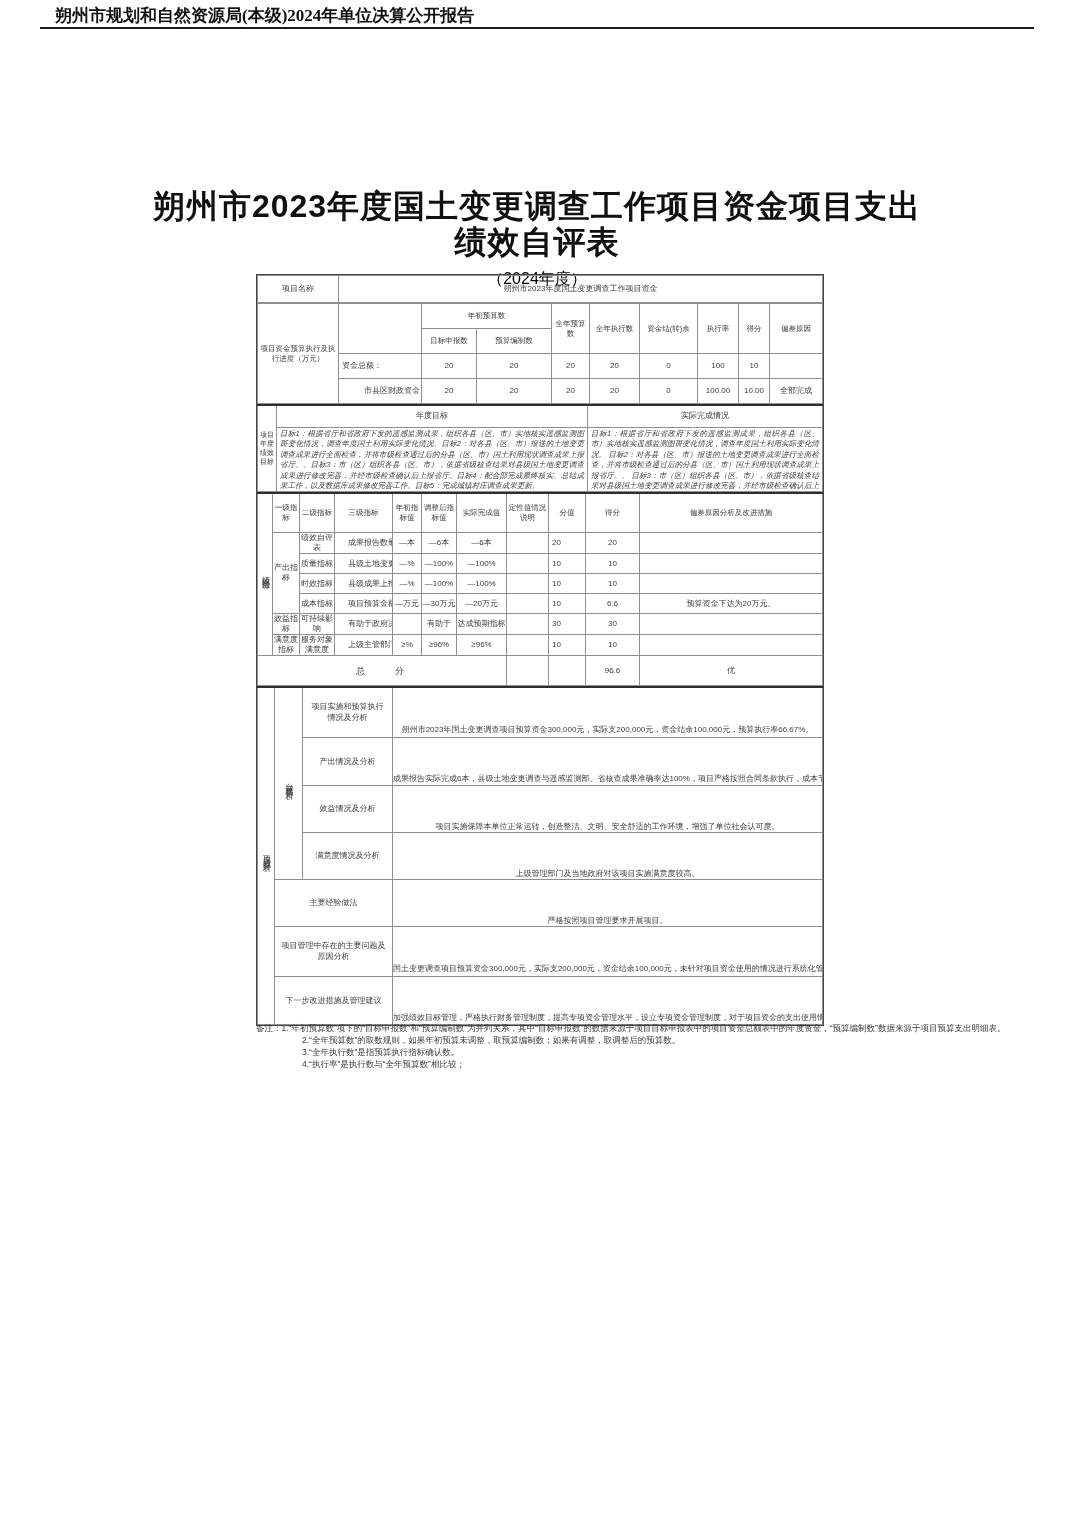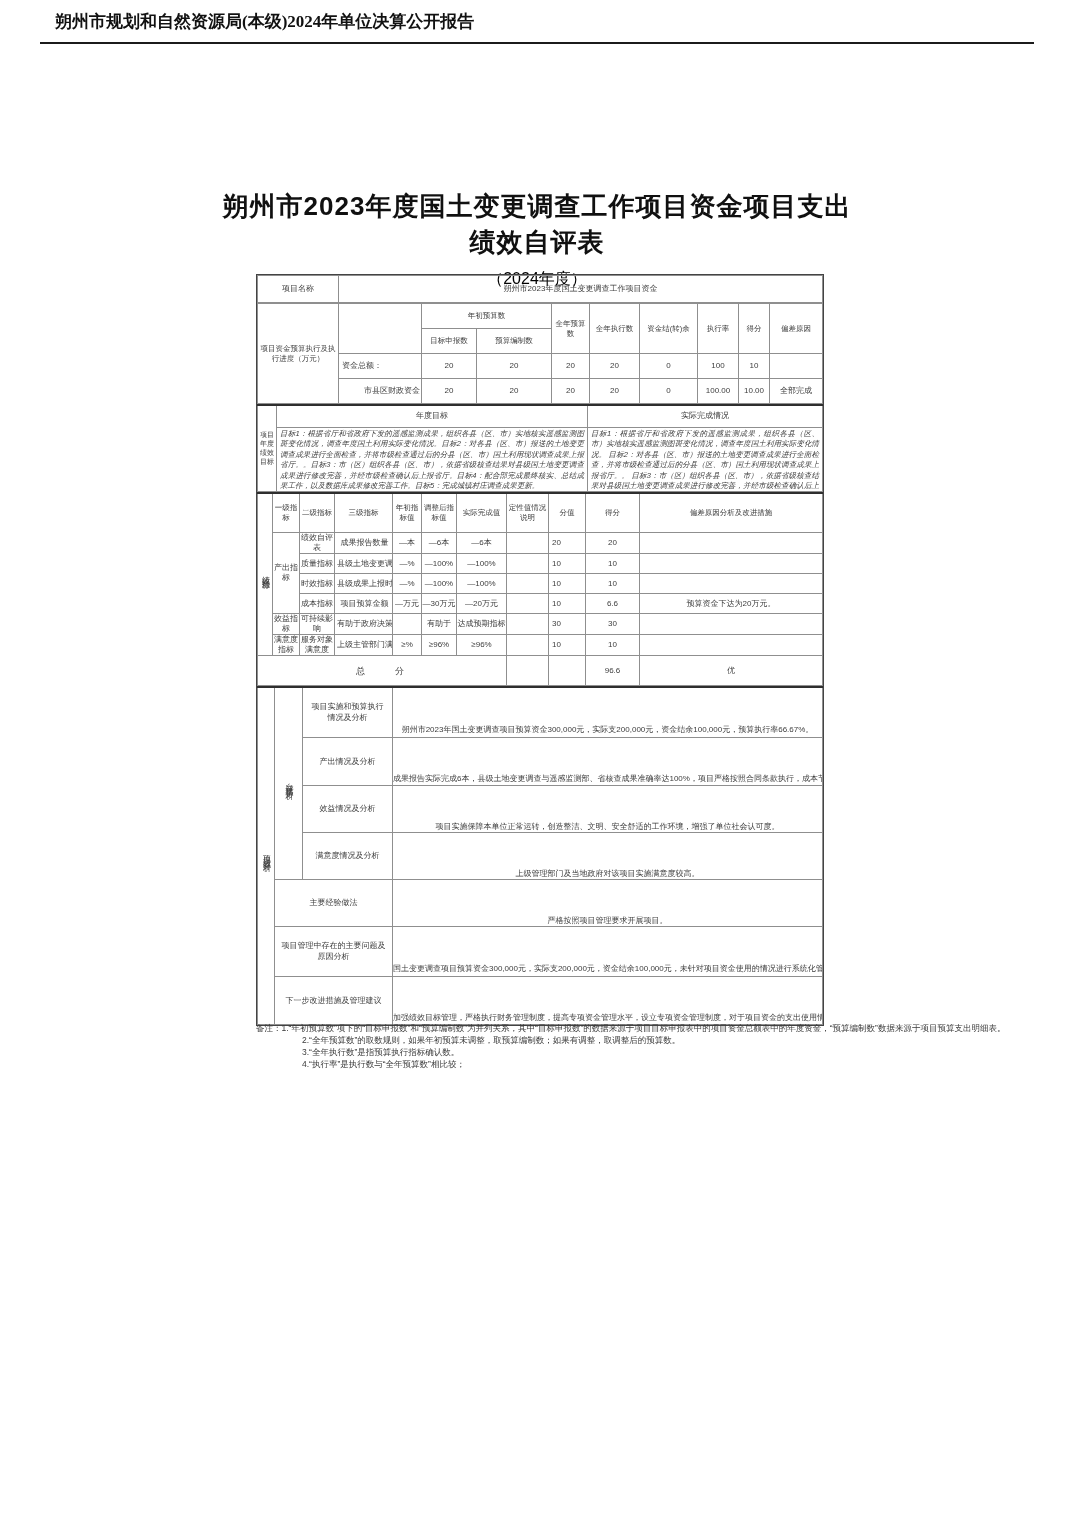--- a/index.html
+++ b/index.html
@@ -1,34 +1,34 @@
 <!DOCTYPE html>
 <html><head>
 <meta charset="utf-8">
 <style>
   html,body{margin:0;padding:0;background:#e8e8e8;}
   .page{position:relative;width:1074px;height:1520px;background:#ffffff;margin:0 auto;
         font-family:"Liberation Sans",sans-serif;color:#1a1a1a;overflow:hidden;}
   
-  .doc-header{position:absolute;left:40px;top:10px;width:994px;border-bottom:2px solid #1b1b1b;padding-bottom:9px;}
+  .doc-header{position:absolute;left:40px;top:4px;width:994px;border-bottom:2px solid #1b1b1b;}
   .doc-header .txt{font-family:"Liberation Serif",serif;font-weight:bold;font-size:17px;padding-left:15px;color:#111;}
   
   .title-wrap{position:absolute;left:0;top:188px;width:100%;text-align:center;}
-  .title-l1,.title-l2{font-weight:bold;font-size:26px;line-height:36px;color:#101010;letter-spacing:1px;}
+  .title-l1,.title-l2{font-weight:bold;font-size:32px;line-height:36px;color:#101010;letter-spacing:1px;}
   .subtitle{font-size:16px;margin-top:9px;color:#000000;}
   
   .tbl-wrap{position:absolute;left:256px;top:274px;width:566px;border:1px solid #444;}
   table.t{border-collapse:collapse;table-layout:fixed;width:565px;}
   table.sec{border-top:2px solid #2e2e2e;}
   td{border:1px solid #8f8f8f;padding:0;font-size:8px;color:#3d3d3d;text-align:center;
      vertical-align:middle;overflow:hidden;word-break:break-all;line-height:10px;}
   td.hd{font-size:7.5px;line-height:9.5px;}
   td.tl{text-align:left;padding-left:3px;}
   td.trr{text-align:right;padding-right:1px;white-space:nowrap;}
-  td.l3{white-space:nowrap;text-align:center;padding-left:2px;}
+  td.l3{white-space:nowrap;text-align:left;padding-left:13px;}
   .seclab{font-size:7.5px;line-height:10px;padding:0 2px;}
   .vlab{writing-mode:vertical-lr;text-orientation:upright;display:inline-block;
         font-size:8px;line-height:100%;letter-spacing:2px;color:#3d3d3d;}
   .vcell2{font-size:7px;line-height:9px;padding:0 2px;}
   td.goalcell{vertical-align:top;font-style:italic;}
   .goaltxt{font-size:7.5px;line-height:10.5px;text-align:justify;overflow:hidden;
            padding:1px 3px 0 3px;word-break:break-all;color:#3d3d3d;max-height:100%;}
   .nclip{white-space:nowrap;text-align:center;overflow:hidden;width:100%;margin-top:36px;}
   td.alab{font-size:8px;line-height:11px;padding:0 6px;}
   .totcell{font-size:9px;letter-spacing:4px;}

